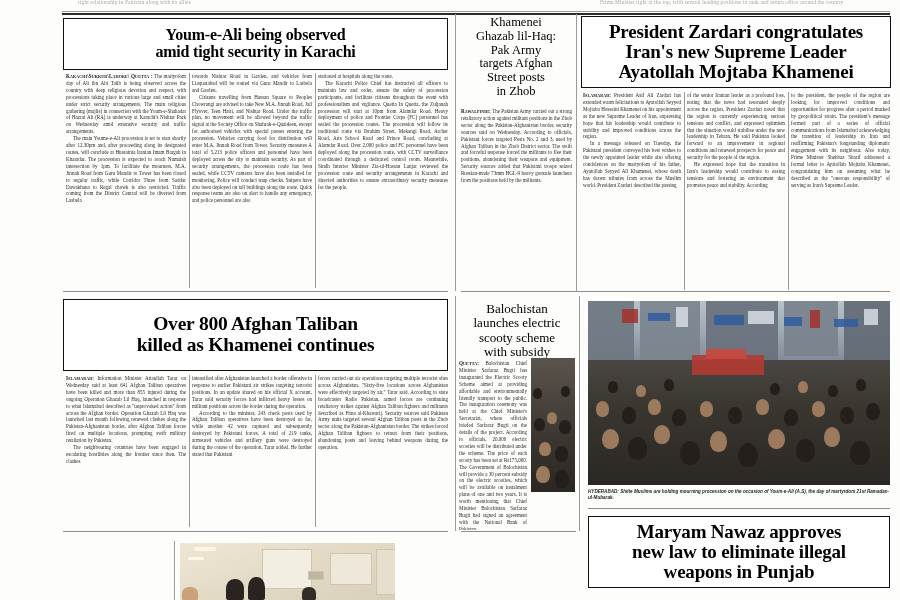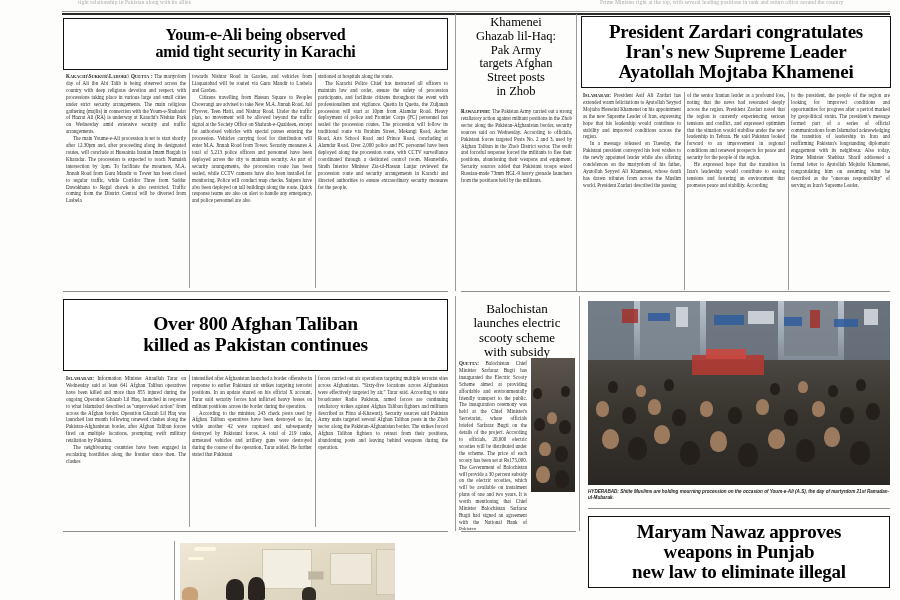--- a/index.html
+++ b/index.html
@@ -266,21 +266,21 @@
   <div class="col" style="left:791px; top:92px; width:99px; height:198px;">
     <p class="first">to the president, the people of the region are looking for improved conditions and opportunities for progress after a period marked by geopolitical strain. The president's message formed part of a series of official communications from Islamabad acknowledging the transition of leadership in Iran and reaffirming Pakistan's longstanding diplomatic engagement with its neighbour. Also today, Prime Minister Shehbaz Sharif addressed a formal letter to Ayatollah Mojtaba Khamenei, congratulating him on assuming what he described as the "onerous responsibility" of serving as Iran's Supreme Leader.</p>
   </div>
 
   <div class="rule-h" style="left:63px; top:291px; width:385px;"></div>
   <div class="rule-h" style="left:461px; top:291px; width:429px;"></div>
 
   <div class="hl-box" style="left:63px; top:299px; width:385px; height:72px;">
     <div class="hl-inner" style="font-size:19.5px;">
       <span class="hl-line">Over 800 Afghan Taliban</span>
-      <span class="hl-line">killed as Pakistan continues</span>
+      <span class="hl-line">killed as Khamenei continues</span>
     </div>
   </div>
 
   <div class="col" style="left:66px; top:375px; width:120px; height:152px;">
     <p class="first"><span class="dateline">Islamabad:</span> <span>Information Minister Attaullah Tarar on Wednesday said at least 641 Afghan Taliban operatives have been killed and more than 855 injured during the ongoing Operation Ghazab Lil Haq, launched in response to what Islamabad described as "unprovoked action" from across the Afghan border. Operation Ghazab Lil Haq was launched last month following renewed clashes along the Pakistan-Afghanistan border, after Afghan Taliban forces fired on multiple locations, prompting swift military retaliation by Pakistan.</span></p>
     <p>The neighbouring countries have been engaged in escalating hostilities along the frontier since then. The clashes</p>
   </div>
   <div class="rule-v" style="left:189px; top:375px; height:152px;"></div>
 
   <div class="col" style="left:192px; top:375px; width:120px; height:152px;">
@@ -375,22 +375,22 @@
     <span>Shiite Muslims are holding mourning procession on the occasion of Youm-e-Ali (A.S), the day of martyrdom 21st Ramadan- ul-Mubarak.</span>
   </div>
 
   <div class="rule-h" style="left:63px; top:531px; width:385px;"></div>
   <div class="rule-h" style="left:461px; top:531px; width:115px;"></div>
   <div class="rule-h" style="left:588px; top:508px; width:302px;"></div>
 
   <div class="hl-box" style="left:588px; top:516px; width:302px; height:72px;">
     <div class="hl-inner" style="font-size:19px;">
       <span class="hl-line">Maryam Nawaz approves</span>
+      <span class="hl-line">new law to eliminate illegal</span>
       <span class="hl-line">weapons in Punjab</span>
-      <span class="hl-line">new law to eliminate illegal</span>
     </div>
   </div>
 
 
   <div class="rule-v" style="left:174px; top:541px; height:59px;"></div>
 
   <div class="photo photo-ecp" style="left:180px; top:543px; width:215px; height:57px;">
     <div class="wall"></div>
     <div class="light" style="left:14px; top:4px; width:22px; height:4px;"></div>
     <div class="light" style="left:8px; top:14px; width:16px; height:3px;"></div>

